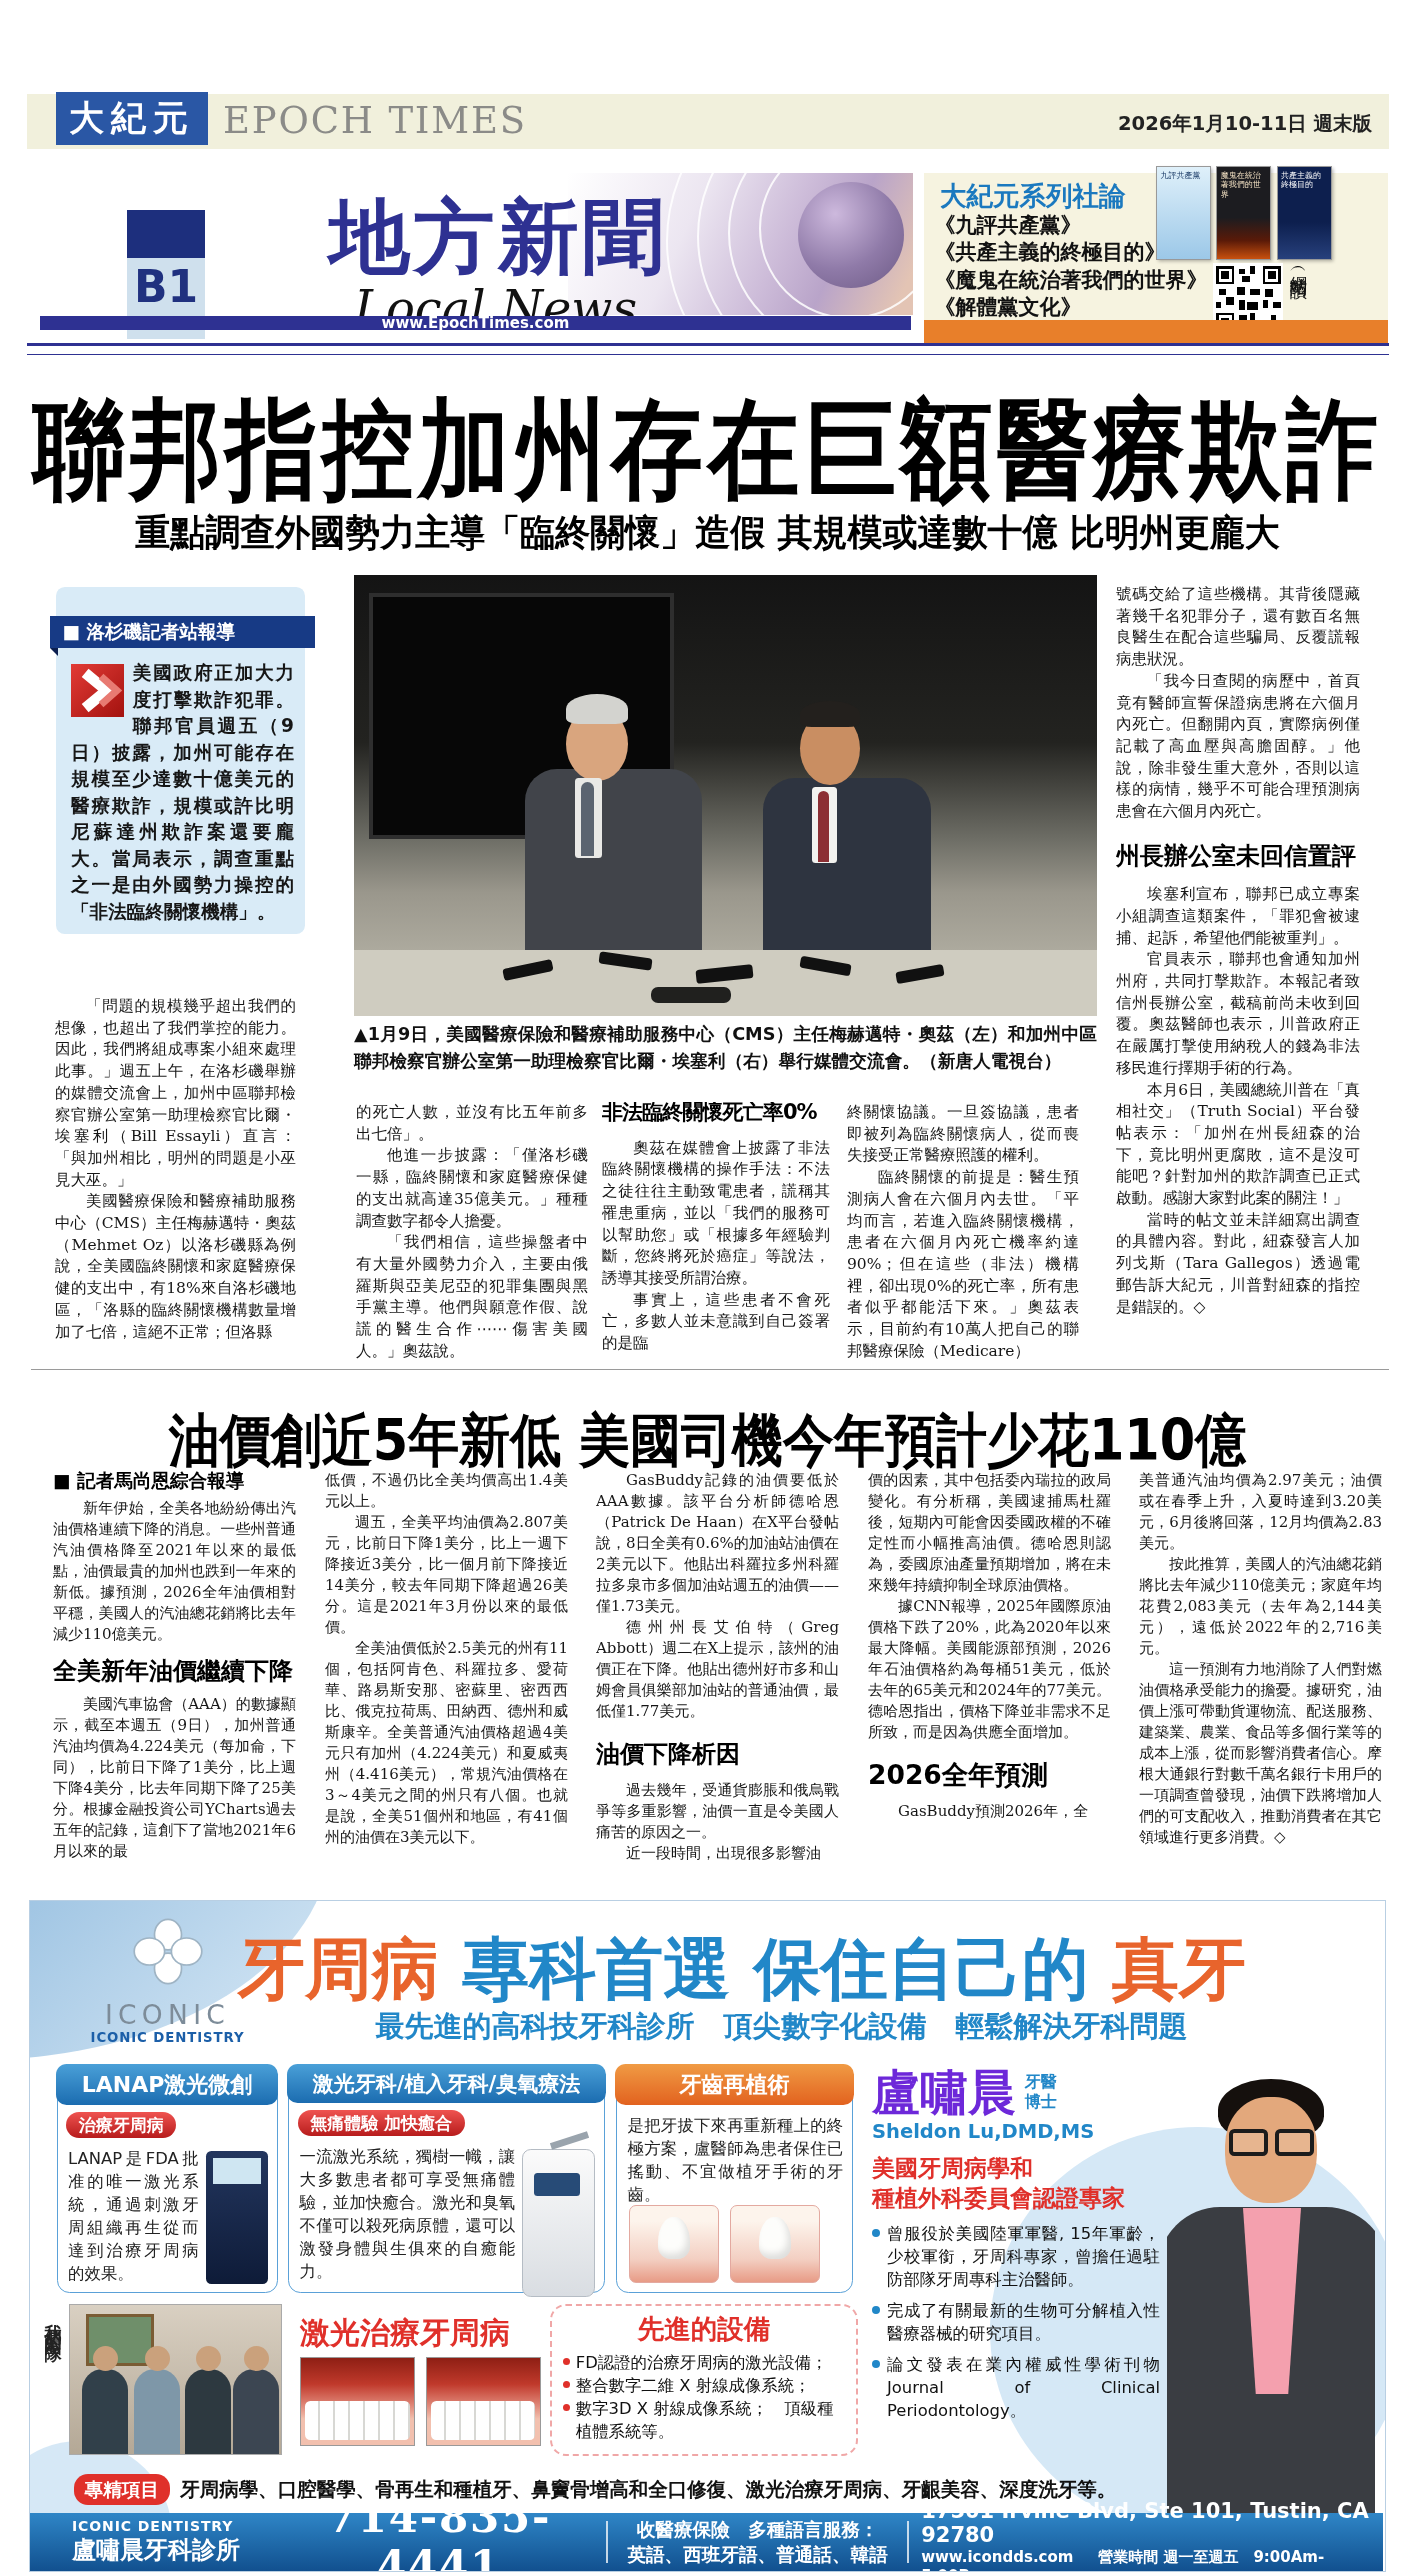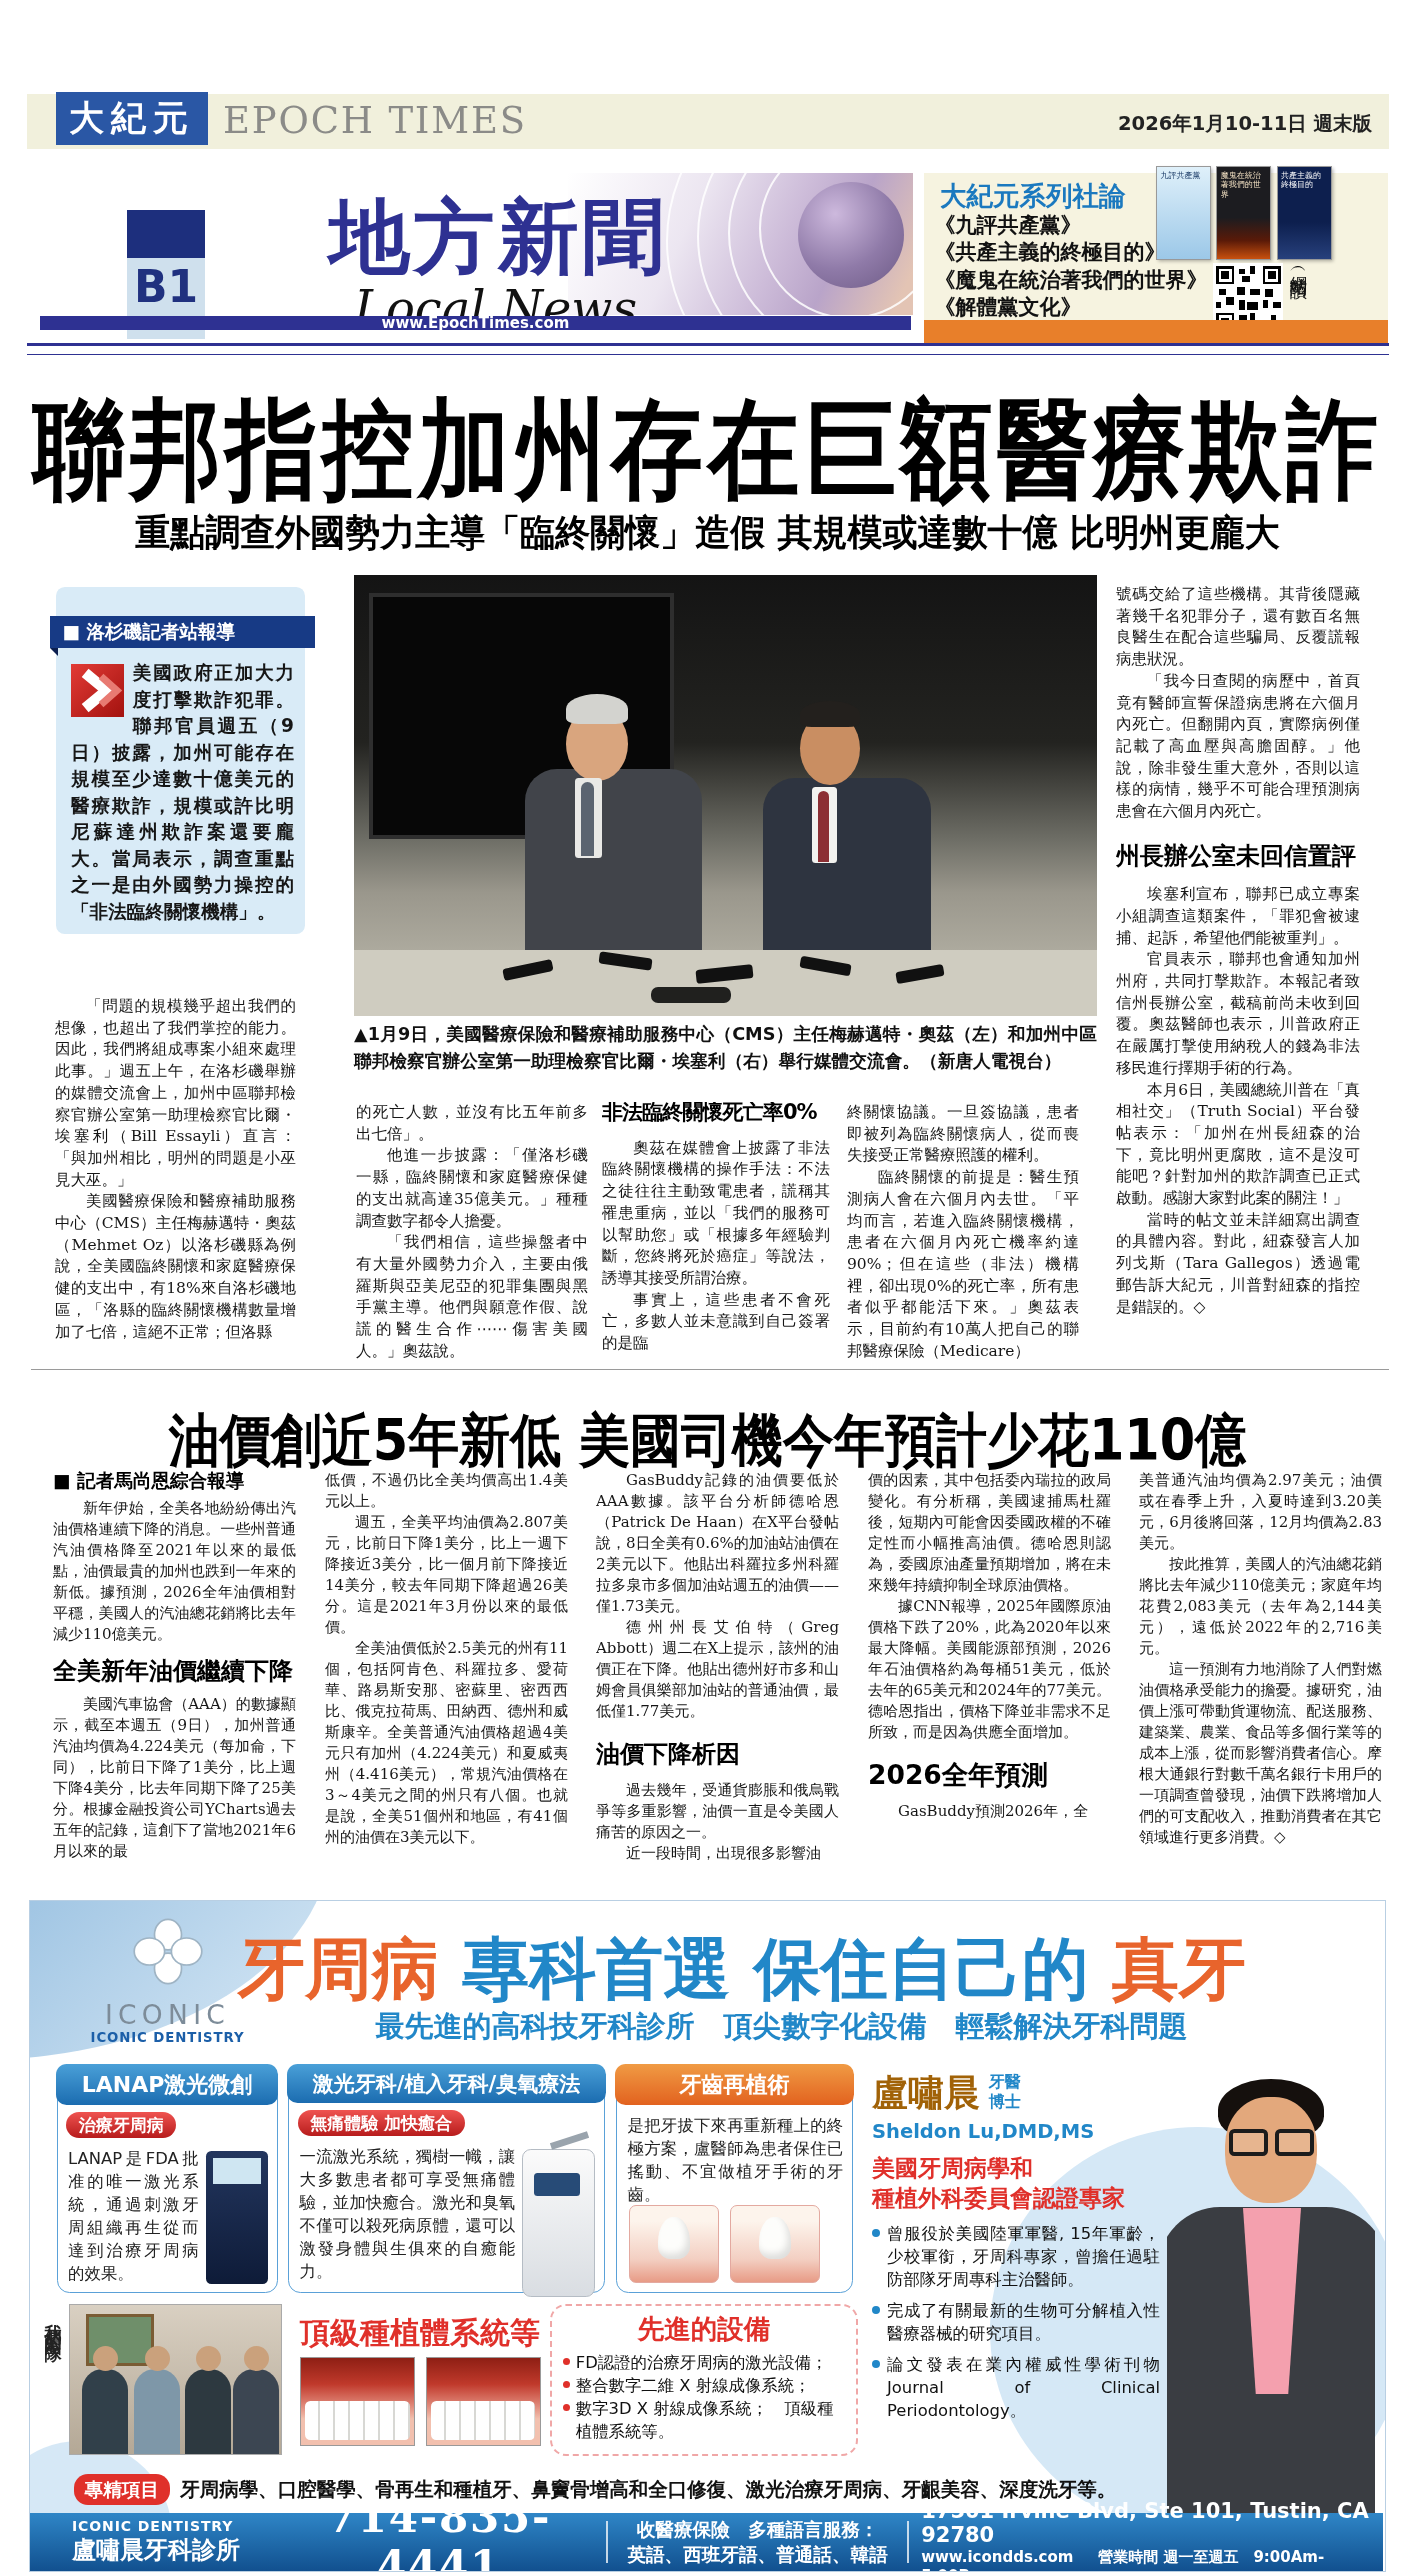--- a/index.html
+++ b/index.html
@@ -114,21 +114,21 @@
      background:linear-gradient(#fbfbfb,#d9dde2);border:0.9px solid #b5bcc4;position:relative;}
   .machine2 i{position:absolute;left:10.6px;top:23px;width:46px;height:23px;background:#274b77;display:block;border-radius:3.5px;}
   .machine2 u{position:absolute;left:26.5px;top:-12.4px;width:39px;height:7px;background:#9aa4ad;display:block;transform:rotate(-18deg);}
   .toothRow{position:absolute;bottom:8.8px;left:12.4px;display:flex;gap:10.6px;}
   .toothCard{width:88px;height:76px;border:0.9px solid #e3a9a0;border-radius:7px;position:relative;
      background:linear-gradient(#fdf4ec 20%,#f3cfc2 70%,#e89b86 100%);}
   .tooth{position:absolute;left:28px;top:10.6px;width:32px;height:42px;background:#fdfdfb;
      border-radius:46% 46% 38% 38%/60% 60% 30% 30%;box-shadow:inset -3.5px -5.3px 7px rgba(0,0,0,.12);}
   .docInfo{position:absolute;left:842px;top:166px;width:288px;}
   .docNameRow{display:flex;align-items:flex-start;gap:8.8px;}
-  .docName{font-family:"DejaVu Serif",serif;font-weight:900;font-size:36px;color:#a16207;line-height:51px;text-align:right;}
+  .docName{font-family:"DejaVu Serif",serif;font-weight:900;font-size:48px;color:#6d28d9;line-height:51px;text-align:right;}
   .docTitleSm{font-weight:900;font-size:16px;line-height:19.5px;color:#2187c8;white-space:pre-line;margin-top:5.3px;}
   .docEn{font-weight:900;font-size:19.5px;color:#2187c8;margin-top:1.8px;}
   .docCred{font-weight:900;font-size:23px;line-height:30px;color:#e0302a;margin:10.6px 0 8.8px;white-space:pre-line;}
   .docBul{display:flex;gap:7px;margin:8px 0;font-size:16.4px;line-height:23px;color:#111;text-align:justify;}
   .docBul b{flex:0 0 8px;width:8px;height:8px;border-radius:50%;background:#2187c8;margin-top:7px;}
   .docPhoto{position:absolute;left:1137px;top:173px;width:208px;height:482px;overflow:hidden;}
   .dHair{position:absolute;left:51px;top:5.3px;width:106px;height:62px;border-radius:50% 50% 40% 40%;background:#15100d;}
   .dFace{position:absolute;left:58px;top:23px;width:92px;height:106px;border-radius:46%;background:#e3a87c;}
   .dGlass{position:absolute;left:62px;top:55px;width:85px;height:26.5px;display:flex;gap:7px;}
   .dGlass i{flex:1;border:4.4px solid #1c1c1c;border-radius:5.3px;background:rgba(255,255,255,.15);}
@@ -464,21 +464,21 @@
           <i></i>
         </div>
       <div class="person" style="left:115px;background:#2d3940;">
           <i></i>
         </div>
       <div class="person" style="left:163px;background:#3c4652;">
           <i></i>
         </div>
     </div>
 
-    <div class="implantTitle">頂級種植體系統等</div>
+    <div class="implantTitle">激光治療牙周病</div>
     <div class="gumRow">
       <div class="gum">
           <i></i>
         </div>
       <div class="gum">
           <i></i>
         </div>
     </div>
 
     <div class="equipBox">

